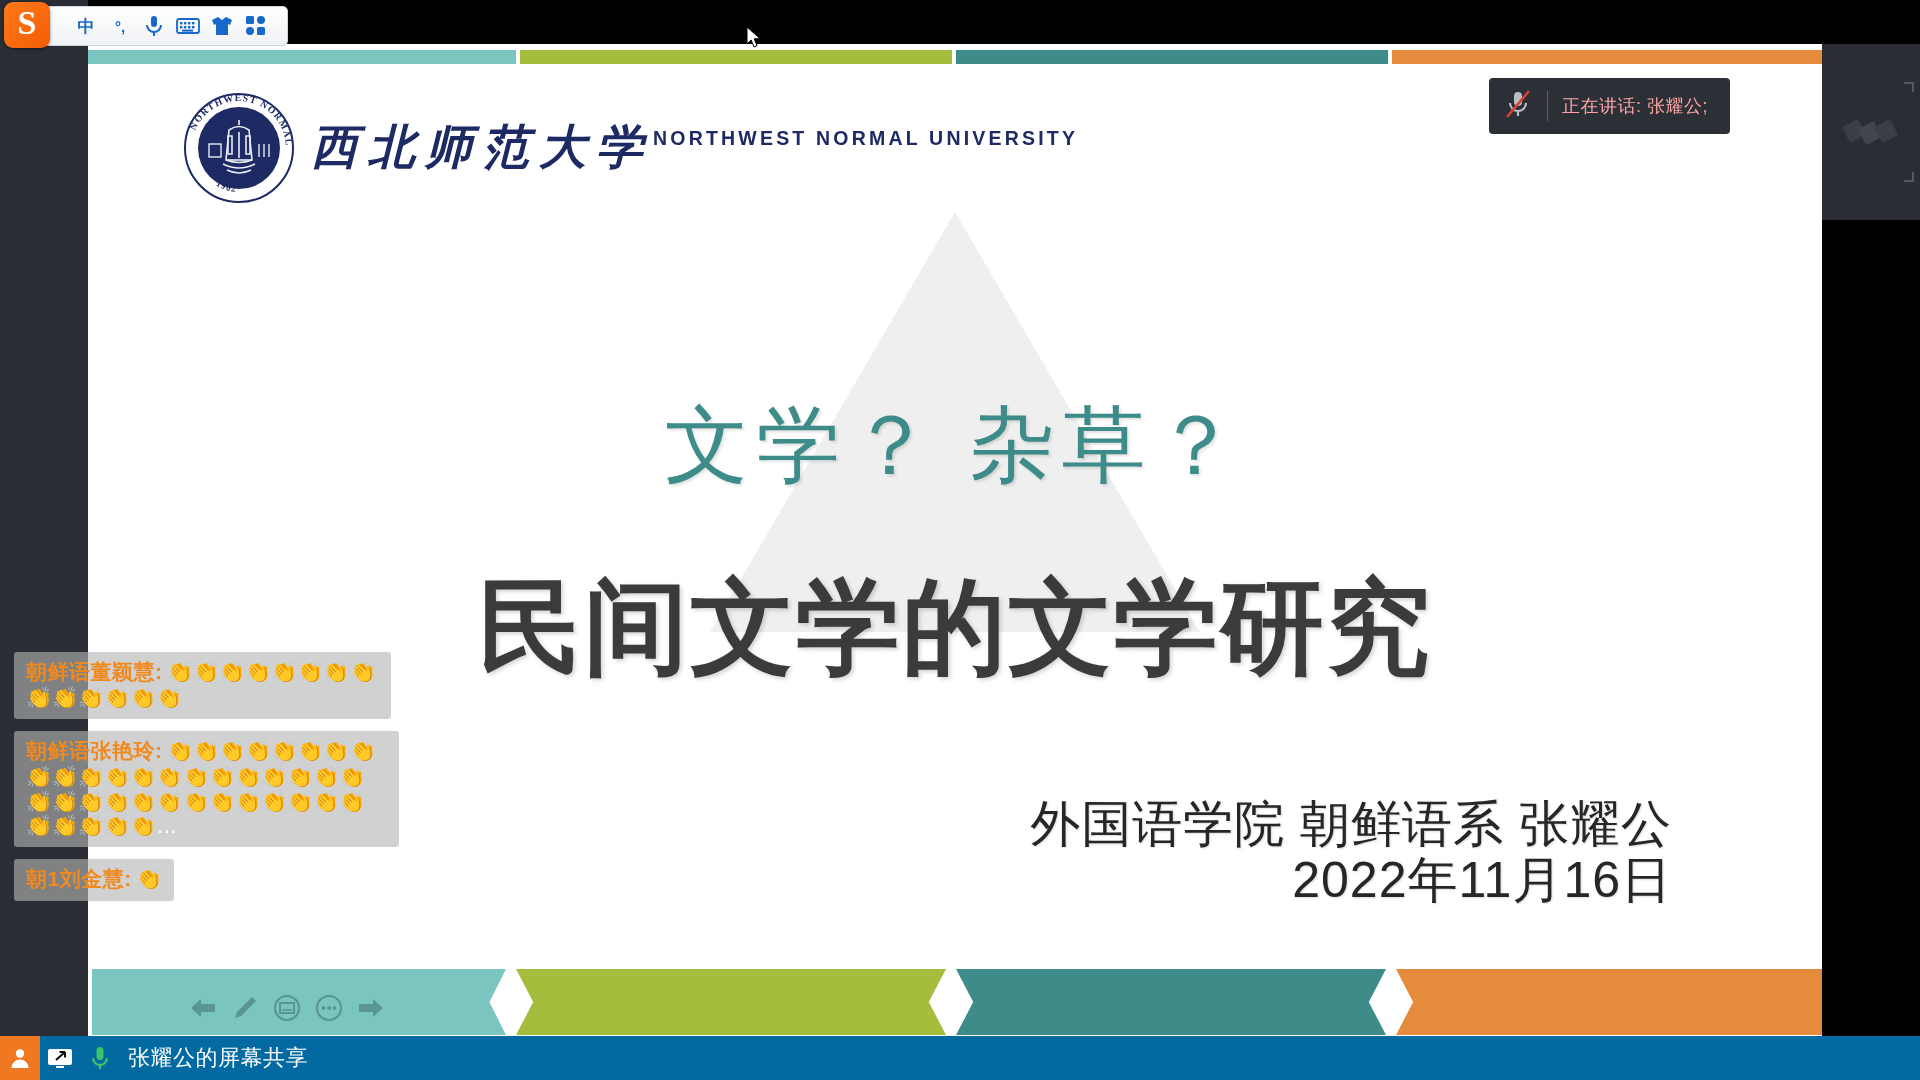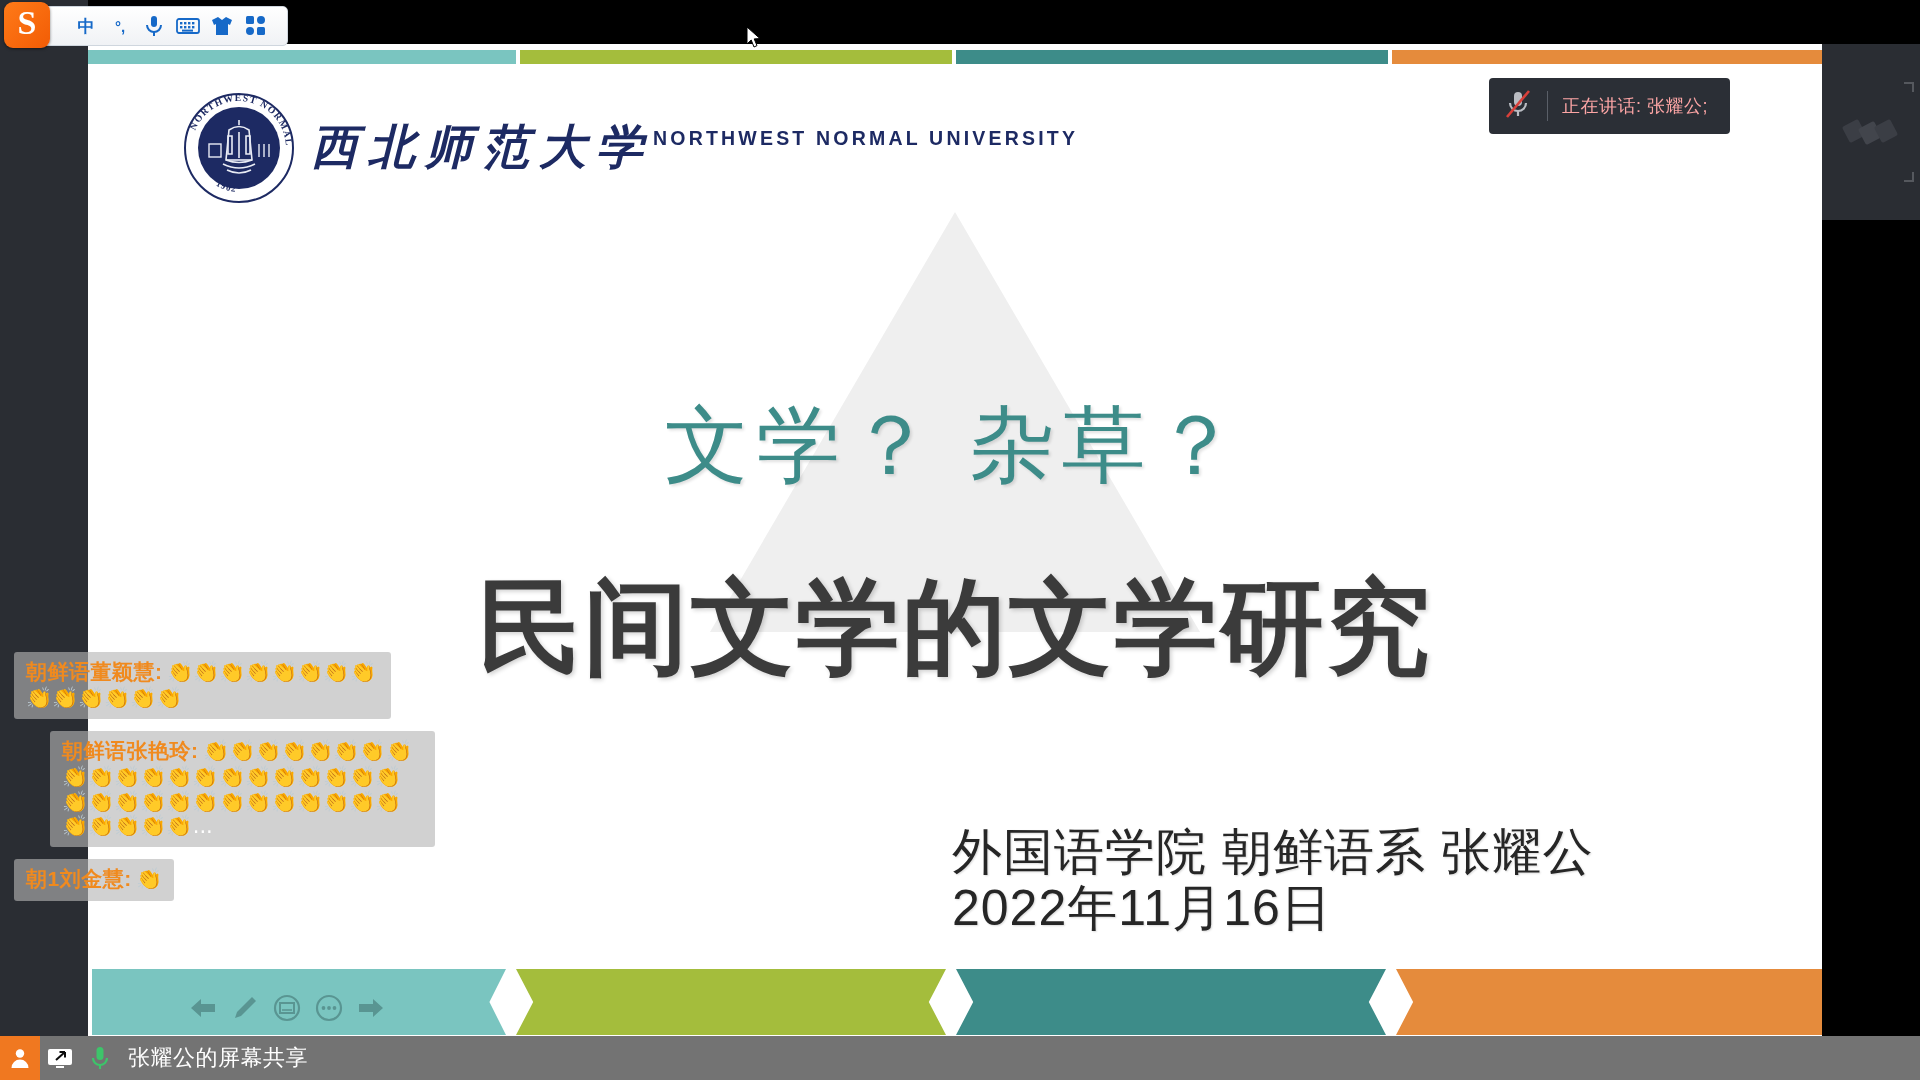--- a/index.html
+++ b/index.html
@@ -75,22 +75,22 @@
     font-family:"Liberation Serif", serif; font-size:84px; color:#3d8c89;
     letter-spacing:8px; text-shadow:2px 2px 3px rgba(0,0,0,.12);
   }
   #maintitle {
     position:absolute; left:0; top:515px; width:100%; text-align:center;
     font-family:"Liberation Sans", sans-serif; font-size:104px; font-weight:bold;
     color:#3b3b3b; letter-spacing:2px;
     text-shadow:2px 2px 4px rgba(0,0,0,.18);
   }
   #byline {
-    position:absolute; right:150px; top:752px; width:720px; text-align:left;
-    font-family:"Liberation Sans", sans-serif; color:#262626;margin-top:28px;
+    position:absolute; right:150px; top:752px; width:720px; text-align:right;
+    font-family:"Liberation Sans", sans-serif; color:#262626;
   }
   #byline .l1 { font-size:50px; line-height:1.12; letter-spacing:1px;
                 text-shadow:1px 1px 2px rgba(0,0,0,.15); }
   #byline .l2 { font-size:50px; line-height:1.12; letter-spacing:1px;
                 text-shadow:1px 1px 2px rgba(0,0,0,.15); }
 
   
   #botbars { position:absolute; left:0; bottom:14px; width:100%; height:66px; display:flex; }
   #botbars .cbar { height:66px; }
   #botbars .cbar.c0 { flex:0 0 414px; margin-left:4px;
@@ -131,28 +131,28 @@
 
   
   #chat { position:absolute; left:14px; top:636px; width:400px; z-index:45; }
   .msg {
     margin-bottom:12px; padding:6px 12px 8px 12px; border-radius:3px;
     background:rgba(180,180,180,.62); display:inline-block; max-width:385px;
   }
   .msg .who { color:#f08a1e; font-size:21px; font-weight:bold; letter-spacing:.5px; }
   .msg .body { color:#ffffff; font-size:21px; line-height:1.18; word-break:break-all; }
   .msg.m0 { width:377px;margin-top:16px; }
-  .msg.m1 { width:462px;margin-left:36px; }
+  .msg.m1 { width:462px; }
   .msg.m2 { width:auto; padding-right:12px; }
   .clap { font-family:"DejaVu Sans", sans-serif; }
 
   
   #taskbar {
     position:absolute; left:0; bottom:0; width:1920px; height:44px;
-    background:#737373; display:flex; align-items:center; z-index:80;
+    background:#0369a1; display:flex; align-items:center; z-index:80;
   }
   #taskbar .tb-person {
     width:40px; height:44px; background:#f07820;
     display:flex; align-items:center; justify-content:center;
   }
   #taskbar .tb-ico { width:40px; height:44px; display:flex; align-items:center; justify-content:center; }
   #taskbar .tb-label { color:#ffffff; font-size:22px; margin-left:8px; letter-spacing:.5px; }
 
   
   #left-strip { position:absolute; left:0; top:0; width:88px; height:1036px; background:#2a2d33; z-index:5; }

